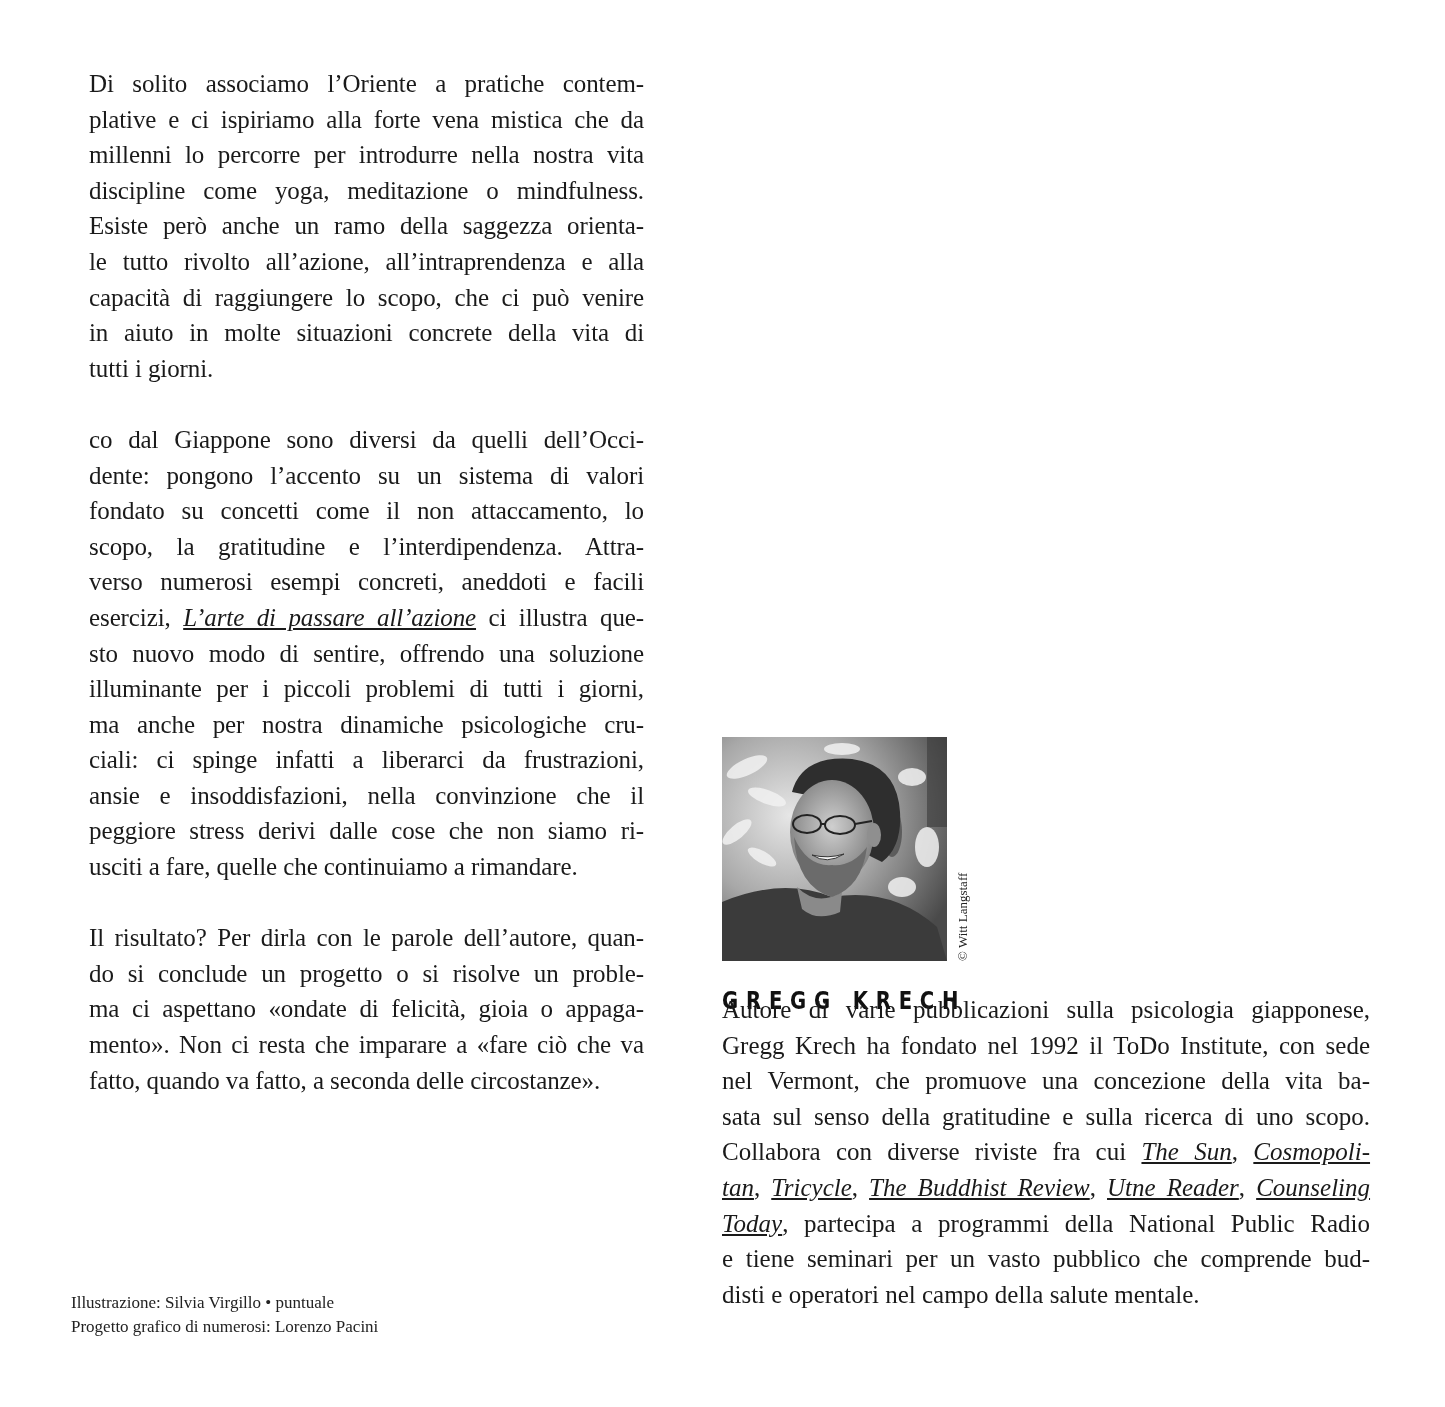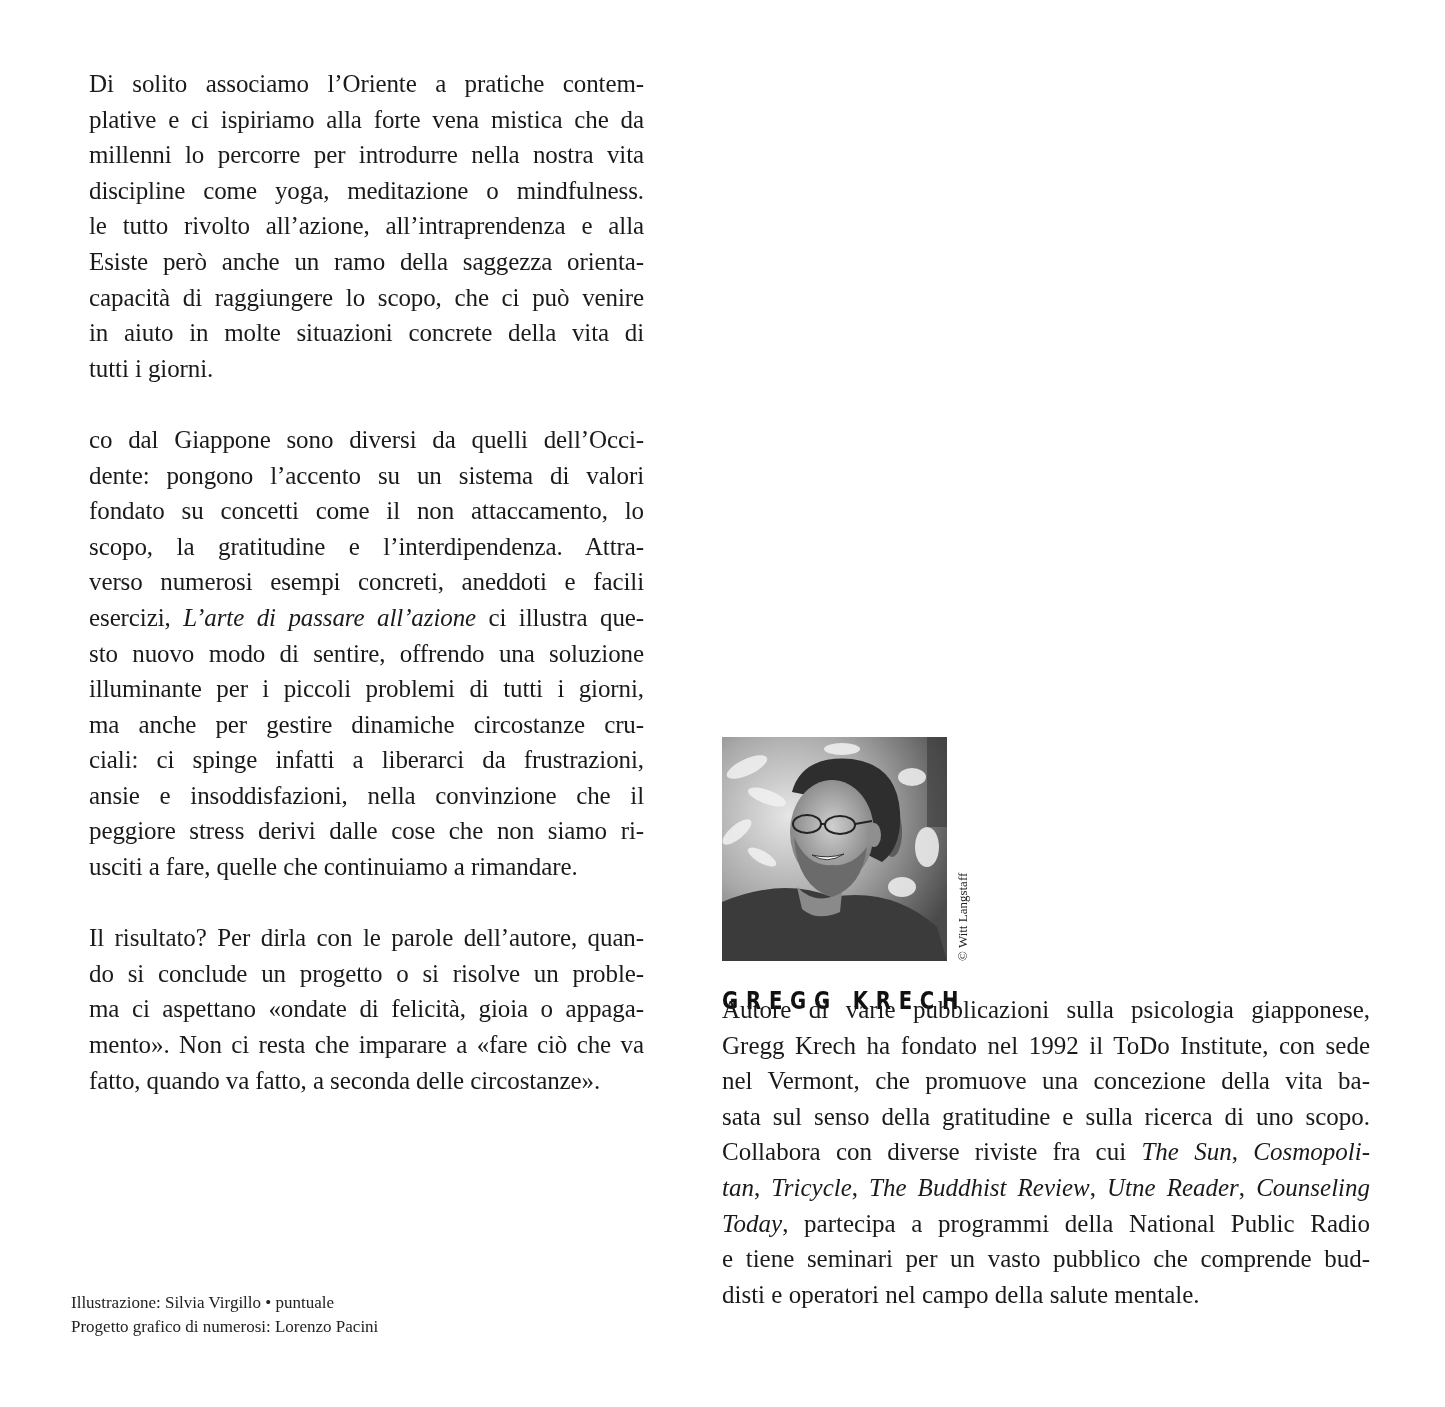--- a/index.html
+++ b/index.html
@@ -90,48 +90,48 @@
       font-size: 25px;
       line-height: 35.6px;
     }
     .bio .line {
       display: block;
       text-align: justify;
       text-align-last: justify;
       white-space: nowrap;
     }
     .bio .line.last { text-align-last: left; }
-    i, .it { font-style: italic; }
+    i, .it { font-style: italic; text-decoration: underline; }
   </style>
 </head>
 <body>
 
 <div class="left-col">
   <p class="para">
     <span class="line">Di solito associamo l’Oriente a pratiche contem-</span>
     <span class="line">plative e ci ispiriamo alla forte vena mistica che da</span>
     <span class="line">millenni lo percorre per introdurre nella nostra vita</span>
     <span class="line">discipline come yoga, meditazione o mindfulness.</span>
+    <span class="line">Esiste però anche un ramo della saggezza orienta-</span>
     <span class="line">le tutto rivolto all’azione, all’intraprendenza e alla</span>
-    <span class="line">Esiste però anche un ramo della saggezza orienta-</span>
     <span class="line">capacità di raggiungere lo scopo, che ci può venire</span>
     <span class="line">in aiuto in molte situazioni concrete della vita di</span>
     <span class="line last">tutti i giorni.</span>
   </p>
 
   <p class="para">
     <span class="line">co dal Giappone sono diversi da quelli dell’Occi-</span>
     <span class="line">dente: pongono l’accento su un sistema di valori</span>
     <span class="line">fondato su concetti come il non attaccamento, lo</span>
     <span class="line">scopo, la gratitudine e l’interdipendenza. Attra-</span>
     <span class="line">verso numerosi esempi concreti, aneddoti e facili</span>
     <span class="line"><span>esercizi, </span><i>L’arte di passare all’azione</i><span> ci illustra que-</span></span>
     <span class="line">sto nuovo modo di sentire, offrendo una soluzione</span>
     <span class="line">illuminante per i piccoli problemi di tutti i giorni,</span>
-    <span class="line">ma anche per gestire dinamiche circostanze cru-</span>
+    <span class="line">ma anche per nostra dinamiche psicologiche cru-</span>
     <span class="line">ciali: ci spinge infatti a liberarci da frustrazioni,</span>
     <span class="line">ansie e insoddisfazioni, nella convinzione che il</span>
     <span class="line">peggiore stress derivi dalle cose che non siamo ri-</span>
     <span class="line last">usciti a fare, quelle che continuiamo a rimandare.</span>
   </p>
 
   <p class="para">
     <span class="line">Il risultato? Per dirla con le parole dell’autore, quan-</span>
     <span class="line">do si conclude un progetto o si risolve un proble-</span>
     <span class="line">ma ci aspettano «ondate di felicità, gioia o appaga-</span>

